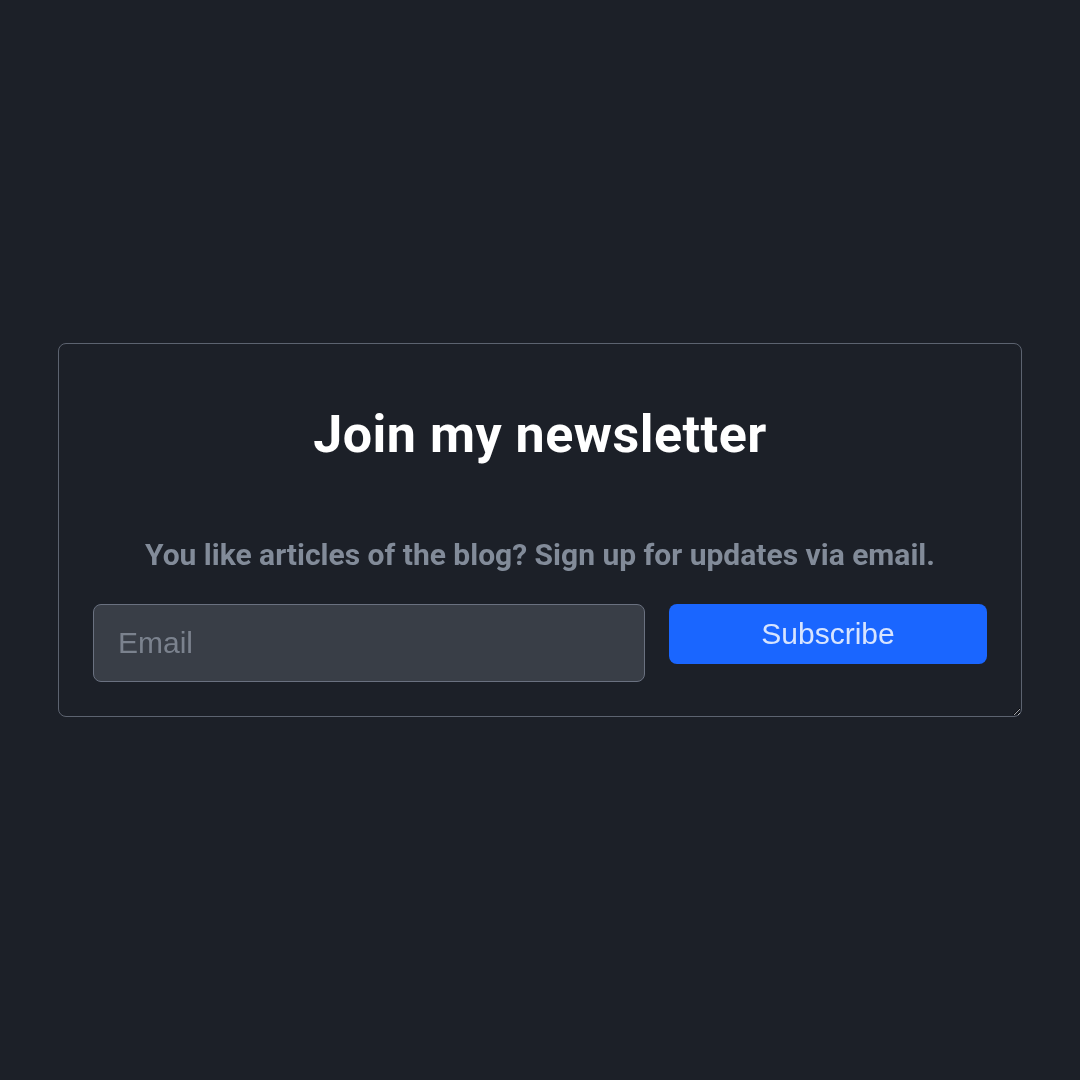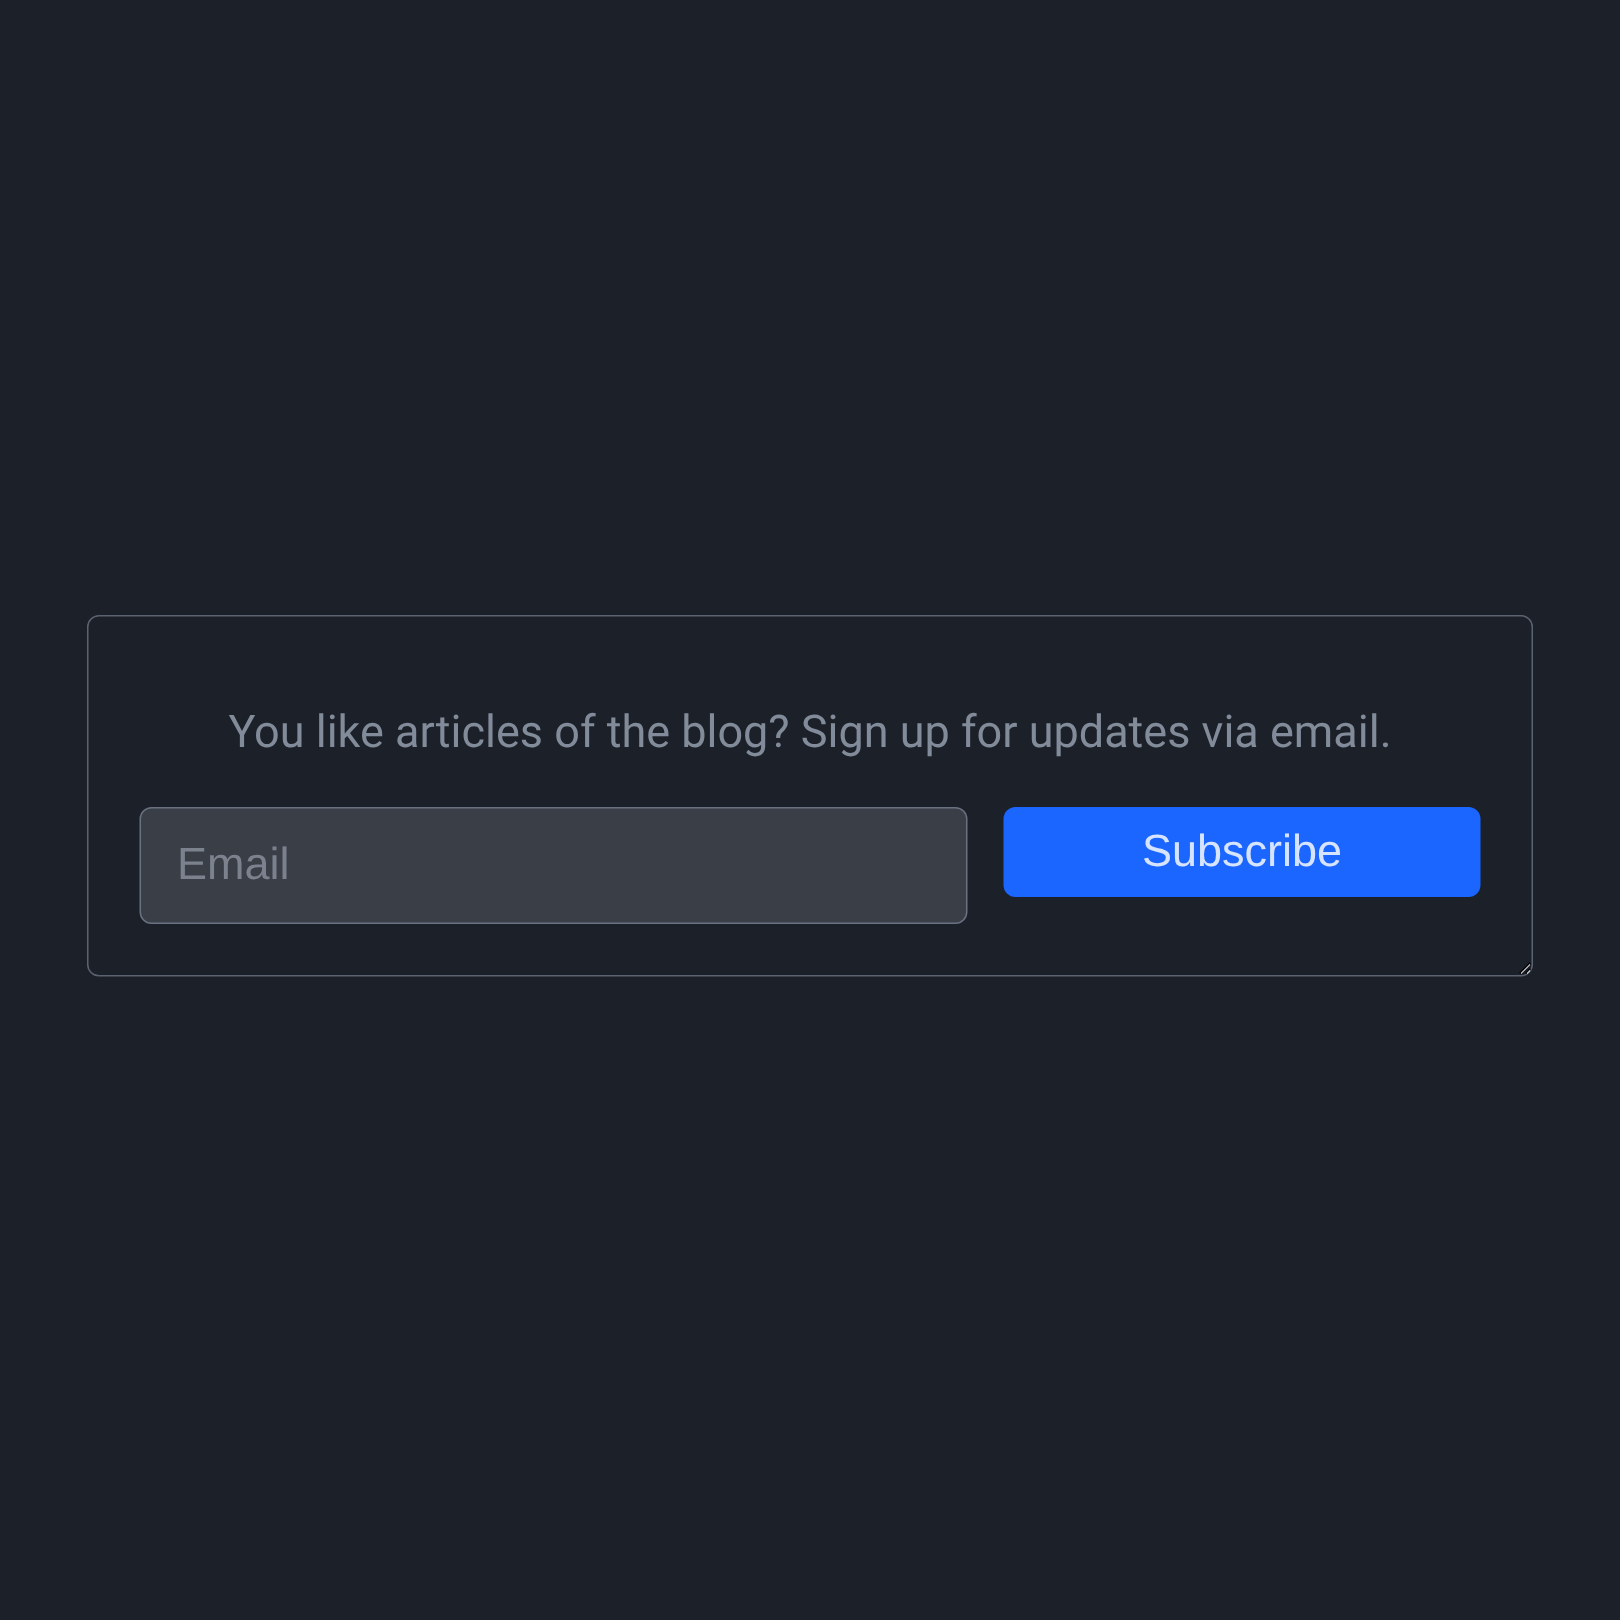--- a/index.html
+++ b/index.html
@@ -31,21 +31,21 @@
       color: #ffffff;
       font-size: 52px;
       font-weight: 700;
       text-align: center;
       margin-bottom: 72px;
       letter-spacing: 0.5px;
     }
     .newsletter-description {
       color: #828b99;
       font-size: 30px;
-      font-weight: 400;
+      font-weight: 700;
       text-align: center;
       margin-bottom: 28px;
       padding: 0 8px;
     }
     .form-row {
       display: flex;
       gap: 24px;
       align-items: stretch;
       padding: 4px 14px;
     }
@@ -72,18 +72,19 @@
       color: #d7e4ff;
       font-size: 30px;
       font-weight: 400;
       cursor: pointer;
     }
   </style>
 </head>
 <body>
 
 <div class="newsletter-card">
+  <h1 class="newsletter-title">Join my newsletter</h1>
   <p class="newsletter-description">You like articles of the blog? Sign up for updates via email.</p>
   <div class="form-row">
     <input type="email" class="email-input" placeholder="Email" style="">
     <button class="subscribe-button">Subscribe</button>
   </div>
 </div>
 
 </body></html>

